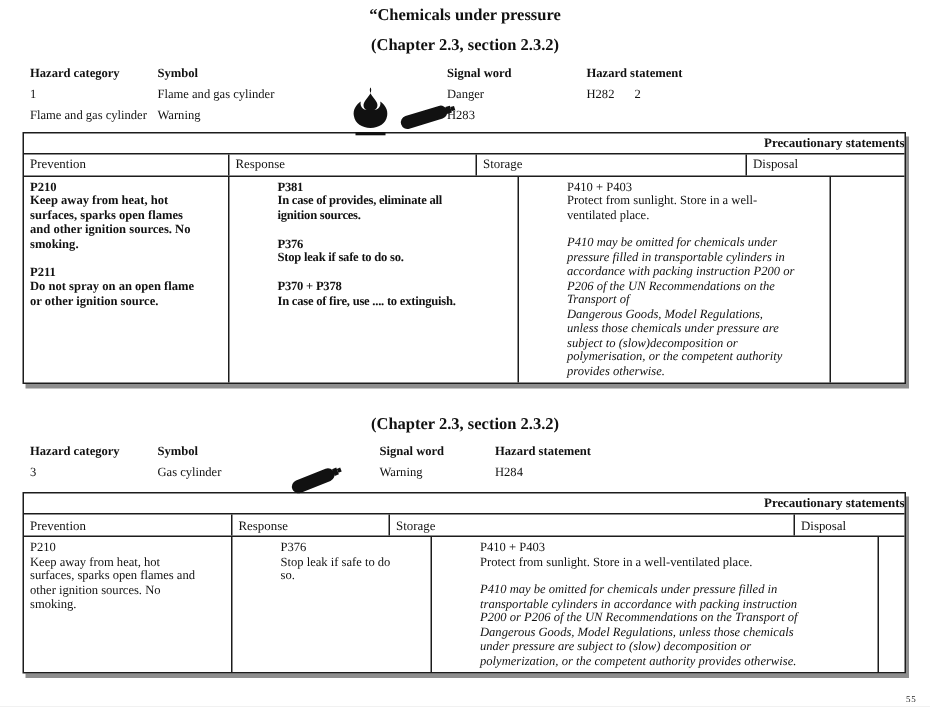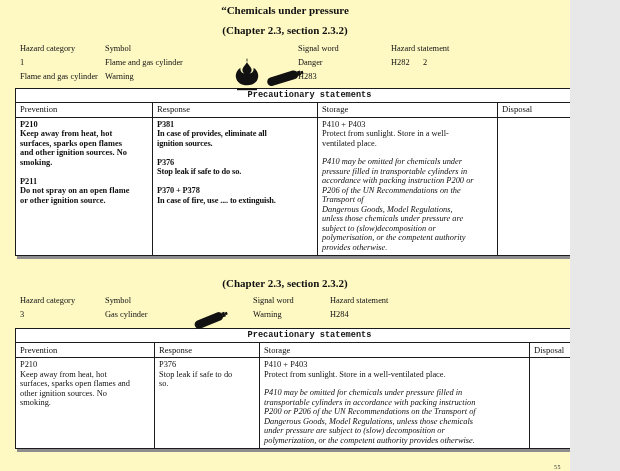--- a/index.html
+++ b/index.html
@@ -1,20 +1,20 @@
 <!DOCTYPE html>
 <html><head>
 <meta charset="utf-8">
 <style>
   html, body { margin: 0; padding: 0; background: #e8e8e8; }
   .page {
     position: relative;
-    width: 570px;
+    width: 620px;
     height: 471px;
-    background: #fef9c3;
+    background: #ffffff;
     color: #111111;
     font-family: "Liberation Serif", "DejaVu Serif", serif;
     overflow: hidden;
     box-sizing: border-box;
     padding-top: 4px;
   }
   .doc-title {
     text-align: center;
     font-weight: bold;
     font-size: 11px;
@@ -27,57 +27,56 @@
   .hz {
     display: grid;
     margin-left: 20px;
     margin-right: 10px;
     position: relative;
     font-size: 8.4px;
     line-height: 11.5px;
   }
   .hz1 { grid-template-columns: 85px 193px 93px 32px auto; }
   .hz2 { grid-template-columns: 85px 148px 77px 32px auto; }
-  .hz .h { font-weight: normal; padding-bottom: 2px; }
+  .hz .h { font-weight: bold; padding-bottom: 2px; }
   .hz .c { padding-bottom: 3px; white-space: pre-line; vertical-align: top; }
   .hz .statement { white-space: pre-line; }
   .hz .span2 { grid-column: 4 / 6; }
 
   .hz .icon-flame  { position: absolute; left: 212px; top: 15px; }
   .hz .icon-cyl1   { position: absolute; left: 245px; top: 21px; }
   .hz .icon-cyl2   { position: absolute; left: 172px; top: 11px; }
 
   
   .ptable {
     margin-left: 15px;
     width: 589px;
     border: 1.4px solid #1c1c1c;
     box-shadow: 2px 3px 0 #8e8e8e;
     background: #fff;
     box-sizing: border-box;
   }
   .pt-caption {
-    text-align: center;
+    text-align: right;
     font-weight: bold;
     font-size: 8.6px;
     line-height: 11px;
     padding: 1px 0 1px 0;
     border-bottom: 1.2px solid #1c1c1c;
-    font-family: Liberation Mono, monospace;
   }
   .pt-head { display: grid; border-bottom: 1.2px solid #1c1c1c; }
   .pt-head > div {
     font-weight: normal;
     font-size: 8.6px;
     line-height: 11px;
     padding: 1.5px 4px;
     border-right: 1px solid #1c1c1c;
   }
   .pt-head > div:last-child { border-right: none; }
-  .pt-body { display: grid; }
+  .pt-body { display: grid; gap: 28px; }
   .pt-body > div {
     padding: 2px 4px 3px 4px;
     border-right: 1px solid #1c1c1c;
     font-size: 8.4px;
     line-height: 9.5px;
   }
   .pt-body > div:last-child { border-right: none; }
   .t1 .pt-head, .t1 .pt-body { grid-template-columns: 137px 165px 180px auto; }
   .t2 .pt-head, .t2 .pt-body { grid-template-columns: 139px 105px 270px auto; }
   .t1 .pt-body { min-height: 131px; }

